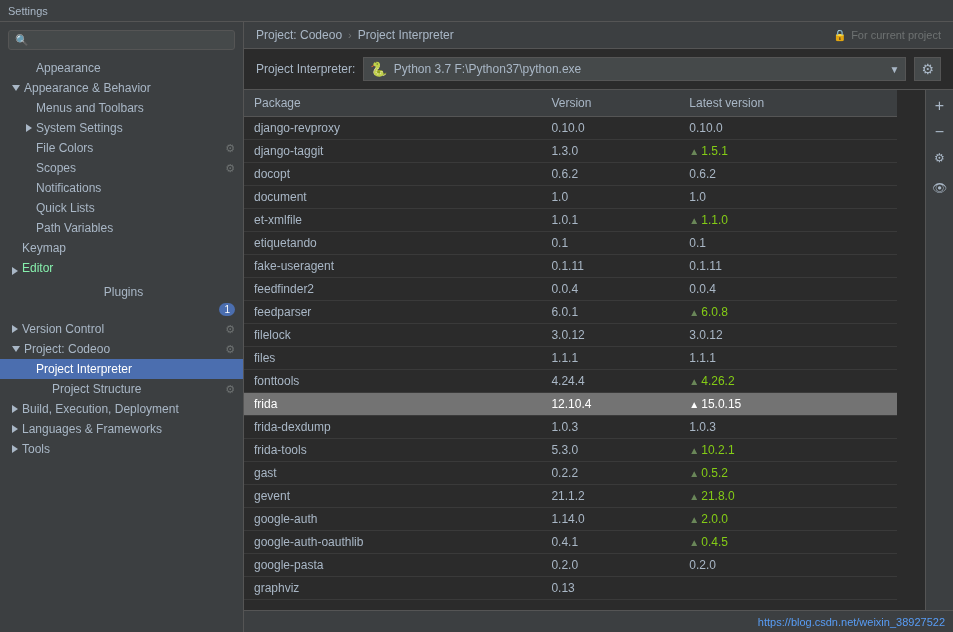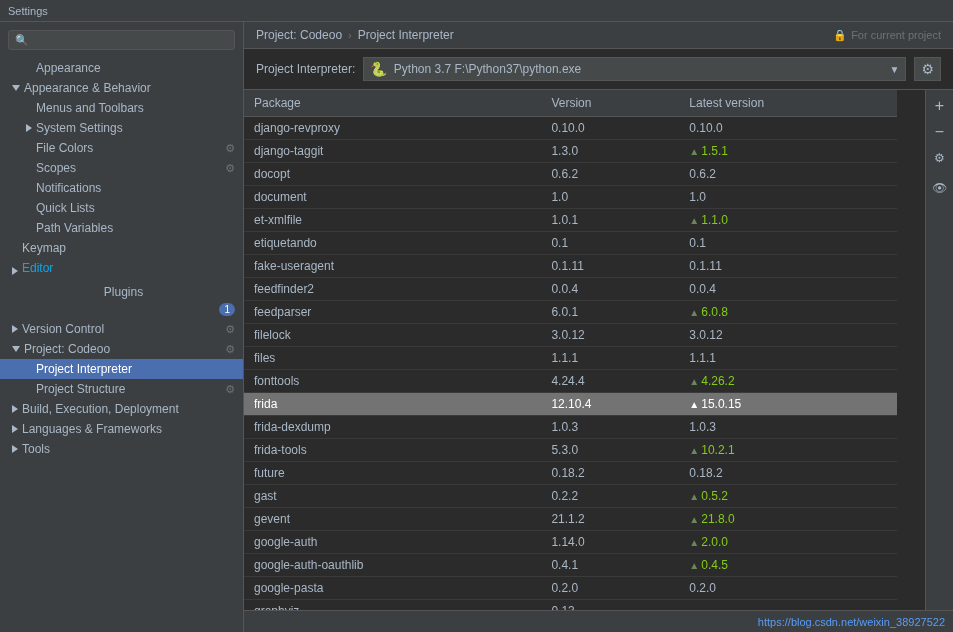--- a/index.html
+++ b/index.html
@@ -287,21 +287,21 @@
           <span style="flex:1;">Quick Lists</span>
         </div>
         <div style="padding: 3px 8px 3px 26px; cursor: pointer; display: flex; align-items: center; gap: 4px; color: rgb(169, 183, 198); font-size: 12px; white-space: nowrap;">
           <span style="display:inline-block;width:6px;flex-shrink:0;"></span>
           <span style="flex:1;">Path Variables</span>
         </div>
         <div style="padding: 3px 8px 3px 12px; cursor: pointer; display: flex; align-items: center; gap: 4px; color: rgb(169, 183, 198); font-size: 12px; white-space: nowrap;">
           <span style="display:inline-block;width:6px;flex-shrink:0;"></span>
           <span style="flex:1;">Keymap</span>
         </div>
-        <div style="padding: 3px 8px 3px 12px; cursor: pointer; display: flex; align-items: flex-end; gap: 4px; color: #0ea5e9; font-size: 12px; white-space: nowrap;">
+        <div style="padding: 3px 8px 3px 12px; cursor: pointer; display: flex; align-items: flex-end; gap: 4px; color: #86efac; font-size: 12px; white-space: nowrap;">
           <span style="display:inline-block;width:0;height:0;border-top:4px solid transparent;border-bottom:4px solid transparent;border-left:6px solid #a9b7c6;flex-shrink:0;"></span>
           <span style="flex:1;">Editor</span>
         </div>
         <div style="padding: 3px 8px 3px 12px; cursor: pointer; display: flex; align-items: center; gap: 4px; color: rgb(169, 183, 198); font-size: 12px; white-space: nowrap; flex-direction: column;">
           <span style="display:inline-block;width:6px;flex-shrink:0;"></span>
           <span style="flex:1;">Plugins</span>
           <span style="background:#4b6eaf;color:#fff;border-radius:8px;padding:1px 5px;font-size:10px;margin-left:auto;">1</span>
         </div>
         <div style="padding: 3px 8px 3px 12px; cursor: pointer; display: flex; align-items: center; gap: 4px; color: rgb(169, 183, 198); font-size: 12px; white-space: nowrap;">
           <span style="display:inline-block;width:0;height:0;border-top:4px solid transparent;border-bottom:4px solid transparent;border-left:6px solid #a9b7c6;flex-shrink:0;"></span>
@@ -310,21 +310,21 @@
         </div>
         <div style="padding: 3px 8px 3px 12px; cursor: pointer; display: flex; align-items: center; gap: 4px; color: rgb(169, 183, 198); font-size: 12px; white-space: nowrap;">
           <span style="display:inline-block;width:0;height:0;border-left:4px solid transparent;border-right:4px solid transparent;border-top:6px solid #a9b7c6;flex-shrink:0;"></span>
           <span style="flex:1;">Project: Codeoo</span>
           <span style="color:#6e7272;font-size:11px;margin-left:auto;">⚙</span>
         </div>
         <div style="padding: 3px 8px 3px 26px; cursor: pointer; display: flex; align-items: center; gap: 4px; color: rgb(255, 255, 255); font-size: 12px; white-space: nowrap; background: rgb(75, 110, 175);">
           <span style="display:inline-block;width:6px;flex-shrink:0;"></span>
           <span style="flex:1;">Project Interpreter</span>
         </div>
-        <div style="padding: 3px 8px 3px 26px; cursor: pointer; display: flex; align-items: center; gap: 4px; color: rgb(169, 183, 198); font-size: 12px; white-space: nowrap;">
+        <div style="padding: 3px 8px 3px 26px; cursor: pointer; display: flex; align-items: center; gap: 20px; color: rgb(169, 183, 198); font-size: 12px; white-space: nowrap;">
           <span style="display:inline-block;width:6px;flex-shrink:0;"></span>
           <span style="flex:1;">Project Structure</span>
           <span style="color:#6e7272;font-size:11px;margin-left:auto;">⚙</span>
         </div>
         <div style="padding: 3px 8px 3px 12px; cursor: pointer; display: flex; align-items: center; gap: 4px; color: rgb(169, 183, 198); font-size: 12px; white-space: nowrap;">
           <span style="display:inline-block;width:0;height:0;border-top:4px solid transparent;border-bottom:4px solid transparent;border-left:6px solid #a9b7c6;flex-shrink:0;"></span>
           <span style="flex:1;">Build, Execution, Deployment</span>
         </div>
         <div style="padding: 3px 8px 3px 12px; cursor: pointer; display: flex; align-items: center; gap: 4px; color: rgb(169, 183, 198); font-size: 12px; white-space: nowrap;">
           <span style="display:inline-block;width:0;height:0;border-top:4px solid transparent;border-bottom:4px solid transparent;border-left:6px solid #a9b7c6;flex-shrink:0;"></span>
@@ -439,25 +439,20 @@
     <td>frida-dexdump</td>
     <td>1.0.3</td>
     <td><span>1.0.3</span></td>
   </tr>
               <tr>
     <td>frida-tools</td>
     <td>5.3.0</td>
     <td><span style="color:#6a8759;font-size:10px;margin-right:2px;">▲</span><span class="version-update">10.2.1</span></td>
   </tr>
               <tr>
-    <td>future</td>
-    <td>0.18.2</td>
-    <td><span>0.18.2</span></td>
-  </tr>
-              <tr>
     <td>gast</td>
     <td>0.2.2</td>
     <td><span style="color:#6a8759;font-size:10px;margin-right:2px;">▲</span><span class="version-update">0.5.2</span></td>
   </tr>
               <tr>
     <td>gevent</td>
     <td>21.1.2</td>
     <td><span style="color:#6a8759;font-size:10px;margin-right:2px;">▲</span><span class="version-update">21.8.0</span></td>
   </tr>
               <tr>

